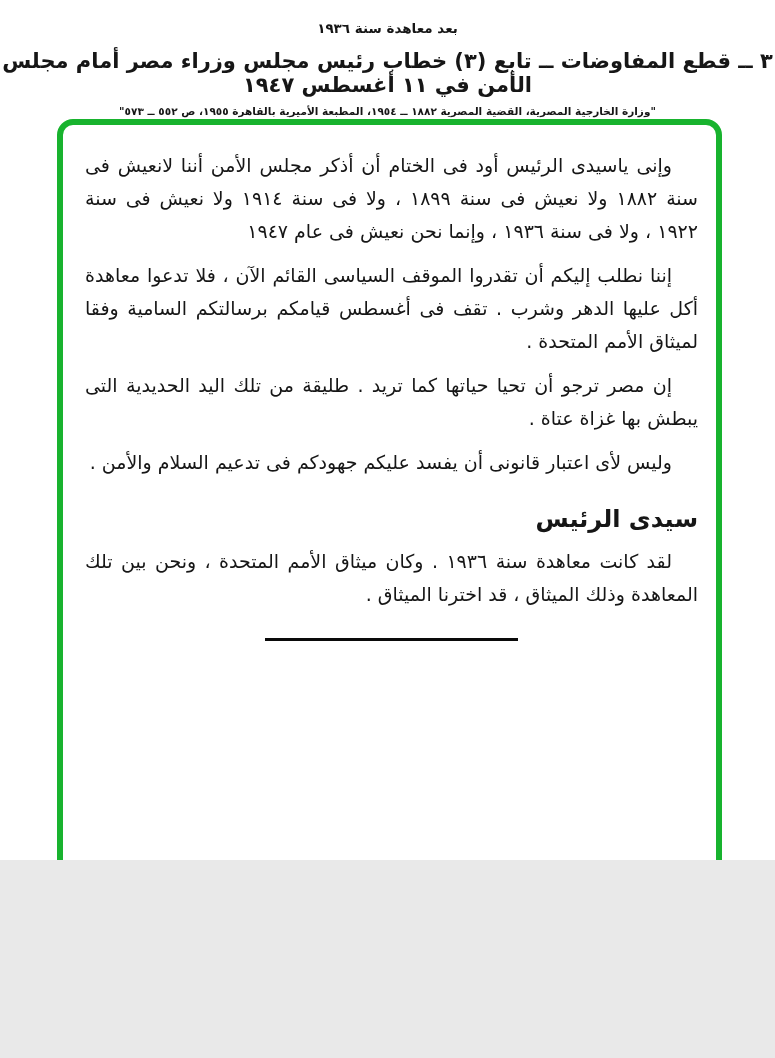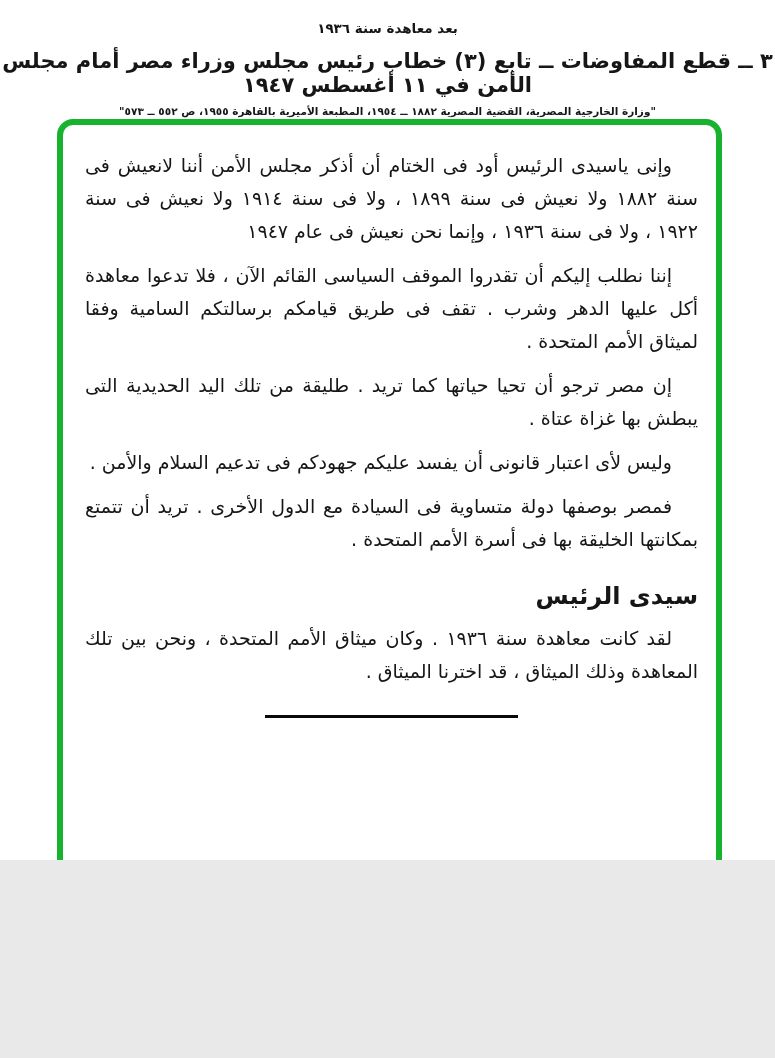--- a/index.html
+++ b/index.html
@@ -77,24 +77,23 @@
 
   <header class="page-header">
     <div class="hdr-line1">بعد معاهدة سنة ١٩٣٦</div>
     <div class="hdr-line2">٣ ــ قطع المفاوضات ــ تابع (٣) خطاب رئيس مجلس وزراء مصر أمام مجلس الأمن في ١١ أغسطس ١٩٤٧</div>
     <div class="hdr-line3">"وزارة الخارجية المصرية، القضية المصرية ١٨٨٢ ــ ١٩٥٤، المطبعة الأميرية بالقاهرة ١٩٥٥، ص ٥٥٢ ــ ٥٧٣"</div>
   </header>
 
   <div class="highlight-box">
     <div class="doc-body">
       <p>وإنى ياسيدى الرئيس أود فى الختام أن أذكر مجلس الأمن أننا لانعيش فى سنة ١٨٨٢ ولا نعيش فى سنة ١٨٩٩ ، ولا فى سنة ١٩١٤ ولا نعيش فى سنة ١٩٢٢ ، ولا فى سنة ١٩٣٦ ، وإنما نحن نعيش فى عام ١٩٤٧</p>
-      <p>إننا نطلب إليكم أن تقدروا الموقف السياسى القائم الآن ، فلا تدعوا معاهدة أكل عليها الدهر وشرب . تقف فى طريق قيامكم برسالتكم السامية وفقا لميثاق الأمم المتحدة .</p>
+      <p>إننا نطلب إليكم أن تقدروا الموقف السياسى القائم الآن ، فلا تدعوا معاهدة أكل عليها الدهر وشرب . تقف فى أغسطس قيامكم برسالتكم السامية وفقا لميثاق الأمم المتحدة .</p>
       <p>إن مصر ترجو أن تحيا حياتها كما تريد . طليقة من تلك اليد الحديدية التى يبطش بها غزاة عتاة .</p>
       <p>وليس لأى اعتبار قانونى أن يفسد عليكم جهودكم فى تدعيم السلام والأمن .</p>
-      <p>فمصر بوصفها دولة متساوية فى السيادة مع الدول الأخرى . تريد أن تتمتع بمكانتها الخليقة بها فى أسرة الأمم المتحدة .</p>
       <div class="section-heading">سيدى الرئيس</div>
       <p class="closing">لقد كانت معاهدة سنة ١٩٣٦ . وكان ميثاق الأمم المتحدة ، ونحن بين تلك المعاهدة وذلك الميثاق ، قد اخترنا الميثاق .</p>
       <div class="divider-line"></div>
     </div>
   </div>
 
   <div class="page-number">٢١</div>
 
 </div>
 

